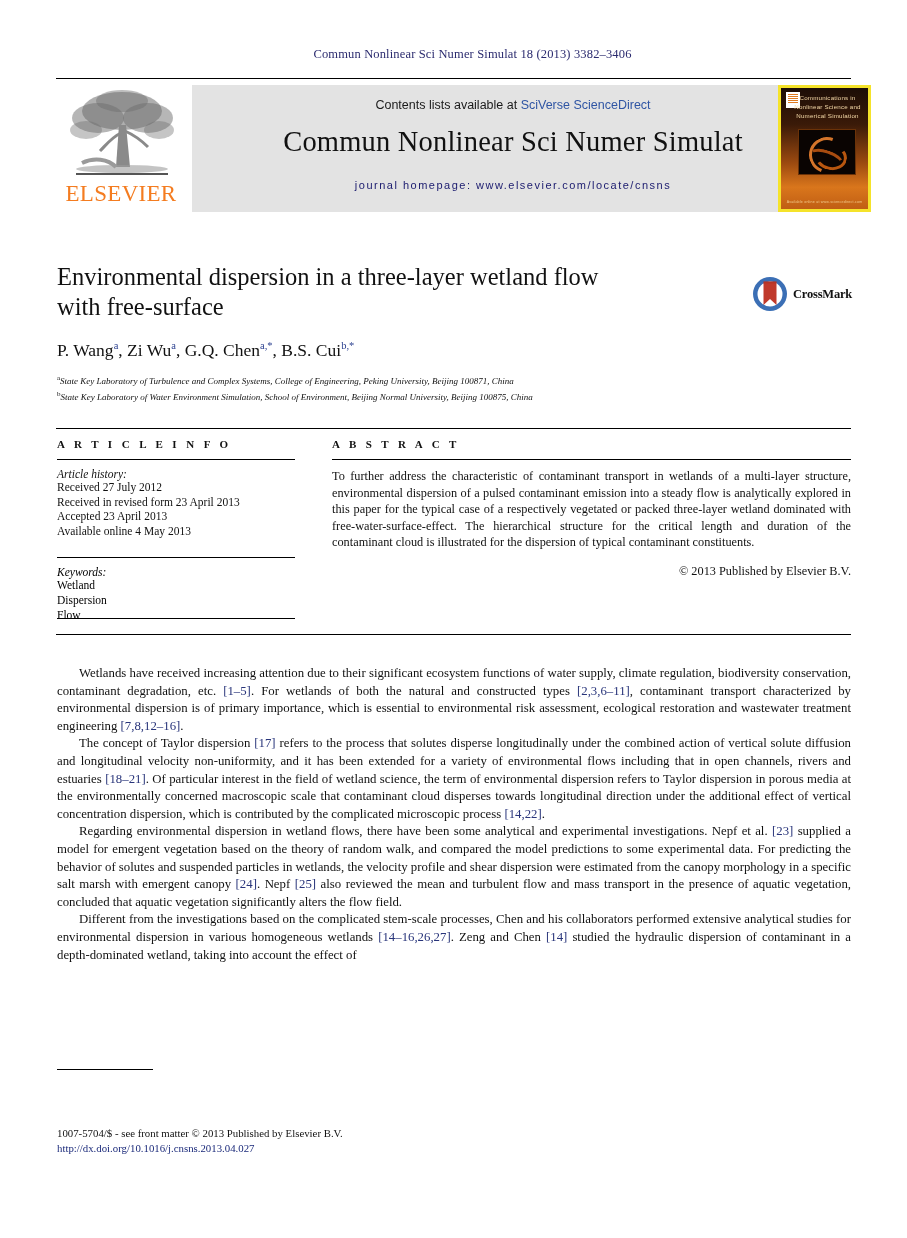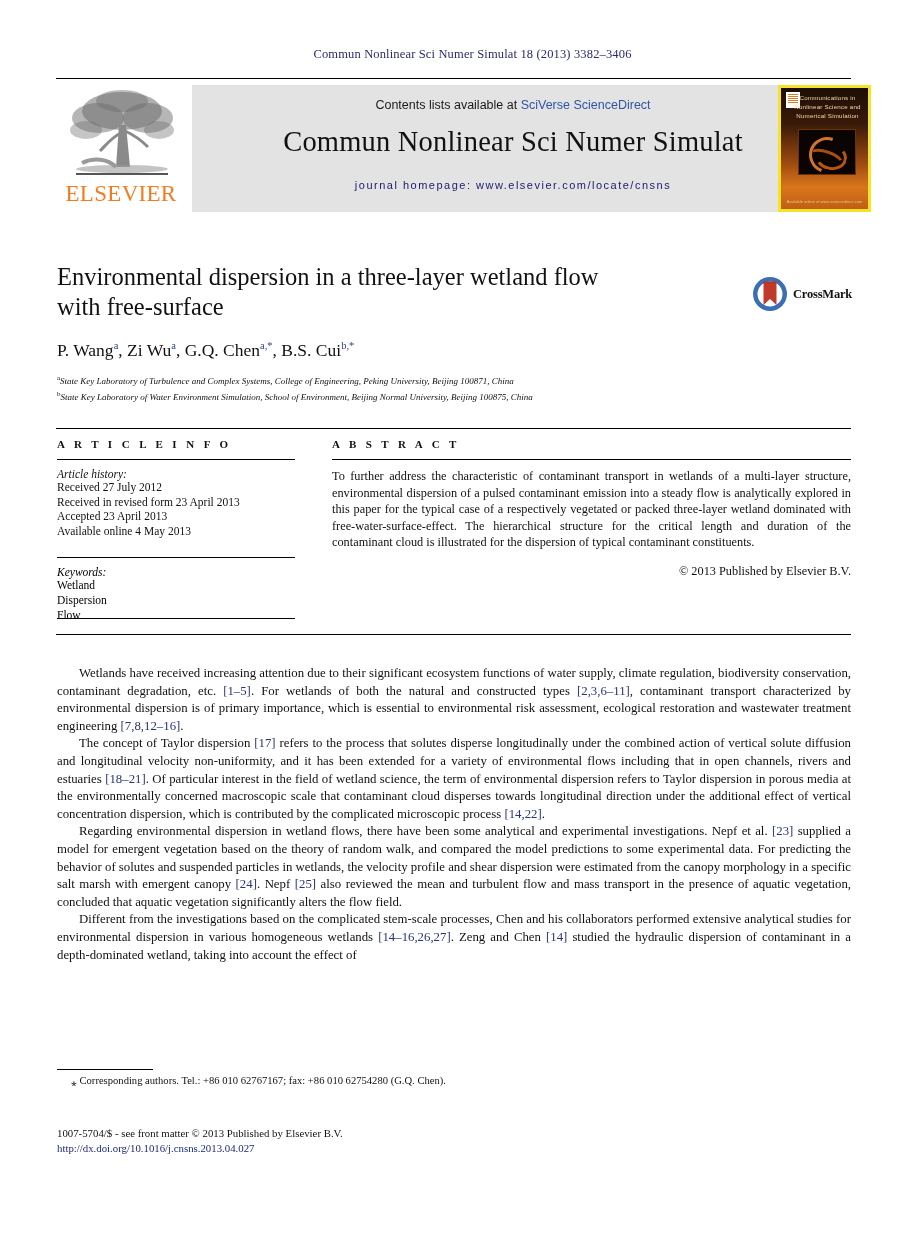--- a/index.html
+++ b/index.html
@@ -512,21 +512,20 @@
 
   <div class="body-col">
     <p class="para">Wetlands have received increasing attention due to their significant ecosystem functions of water supply, climate regulation, biodiversity conservation, contaminant degradation, etc. <span class="cite">[1–5]</span>. For wetlands of both the natural and constructed types <span class="cite">[2,3,6–11]</span>, contaminant transport characterized by environmental dispersion is of primary importance, which is essential to environmental risk assessment, ecological restoration and wastewater treatment engineering <span class="cite">[7,8,12–16]</span>.</p>
     <p class="para">The concept of Taylor dispersion <span class="cite">[17]</span> refers to the process that solutes disperse longitudinally under the combined action of vertical solute diffusion and longitudinal velocity non-uniformity, and it has been extended for a variety of environmental flows including that in open channels, rivers and estuaries <span class="cite">[18–21]</span>. Of particular interest in the field of wetland science, the term of environmental dispersion refers to Taylor dispersion in porous media at the environmentally concerned macroscopic scale that contaminant cloud disperses towards longitudinal direction under the additional effect of vertical concentration dispersion, which is contributed by the complicated microscopic process <span class="cite">[14,22]</span>.</p>
     <p class="para">Regarding environmental dispersion in wetland flows, there have been some analytical and experimental investigations. Nepf et al. <span class="cite">[23]</span> supplied a model for emergent vegetation based on the theory of random walk, and compared the model predictions to some experimental data. For predicting the behavior of solutes and suspended particles in wetlands, the velocity profile and shear dispersion were estimated from the canopy morphology in a specific salt marsh with emergent canopy <span class="cite">[24]</span>. Nepf <span class="cite">[25]</span> also reviewed the mean and turbulent flow and mass transport in the presence of aquatic vegetation, concluded that aquatic vegetation significantly alters the flow field.</p>
     <p class="para">Different from the investigations based on the complicated stem-scale processes, Chen and his collaborators performed extensive analytical studies for environmental dispersion in various homogeneous wetlands <span class="cite">[14–16,26,27]</span>. Zeng and Chen <span class="cite">[14]</span> studied the hydraulic dispersion of contaminant in a depth-dominated wetland, taking into account the effect of</p>
   </div>
 
   <div class="footnote-rule"></div>
   <div class="footnotes">
-    <div class="fn-line"><span>⁎</span> <span>Corresponding authors. Tel.: +86 010 62767167; fax: +86 010 62754280 (G.Q. Chen).</span></div>
   </div>
 
   <div class="issn-block">
     <div class="issn-line">1007-5704/$ - see front matter © 2013 Published by Elsevier B.V.</div>
     <div class="doi-line">http://dx.doi.org/10.1016/j.cnsns.2013.04.027</div>
   </div>
 
 </div>
 
 </body></html>

